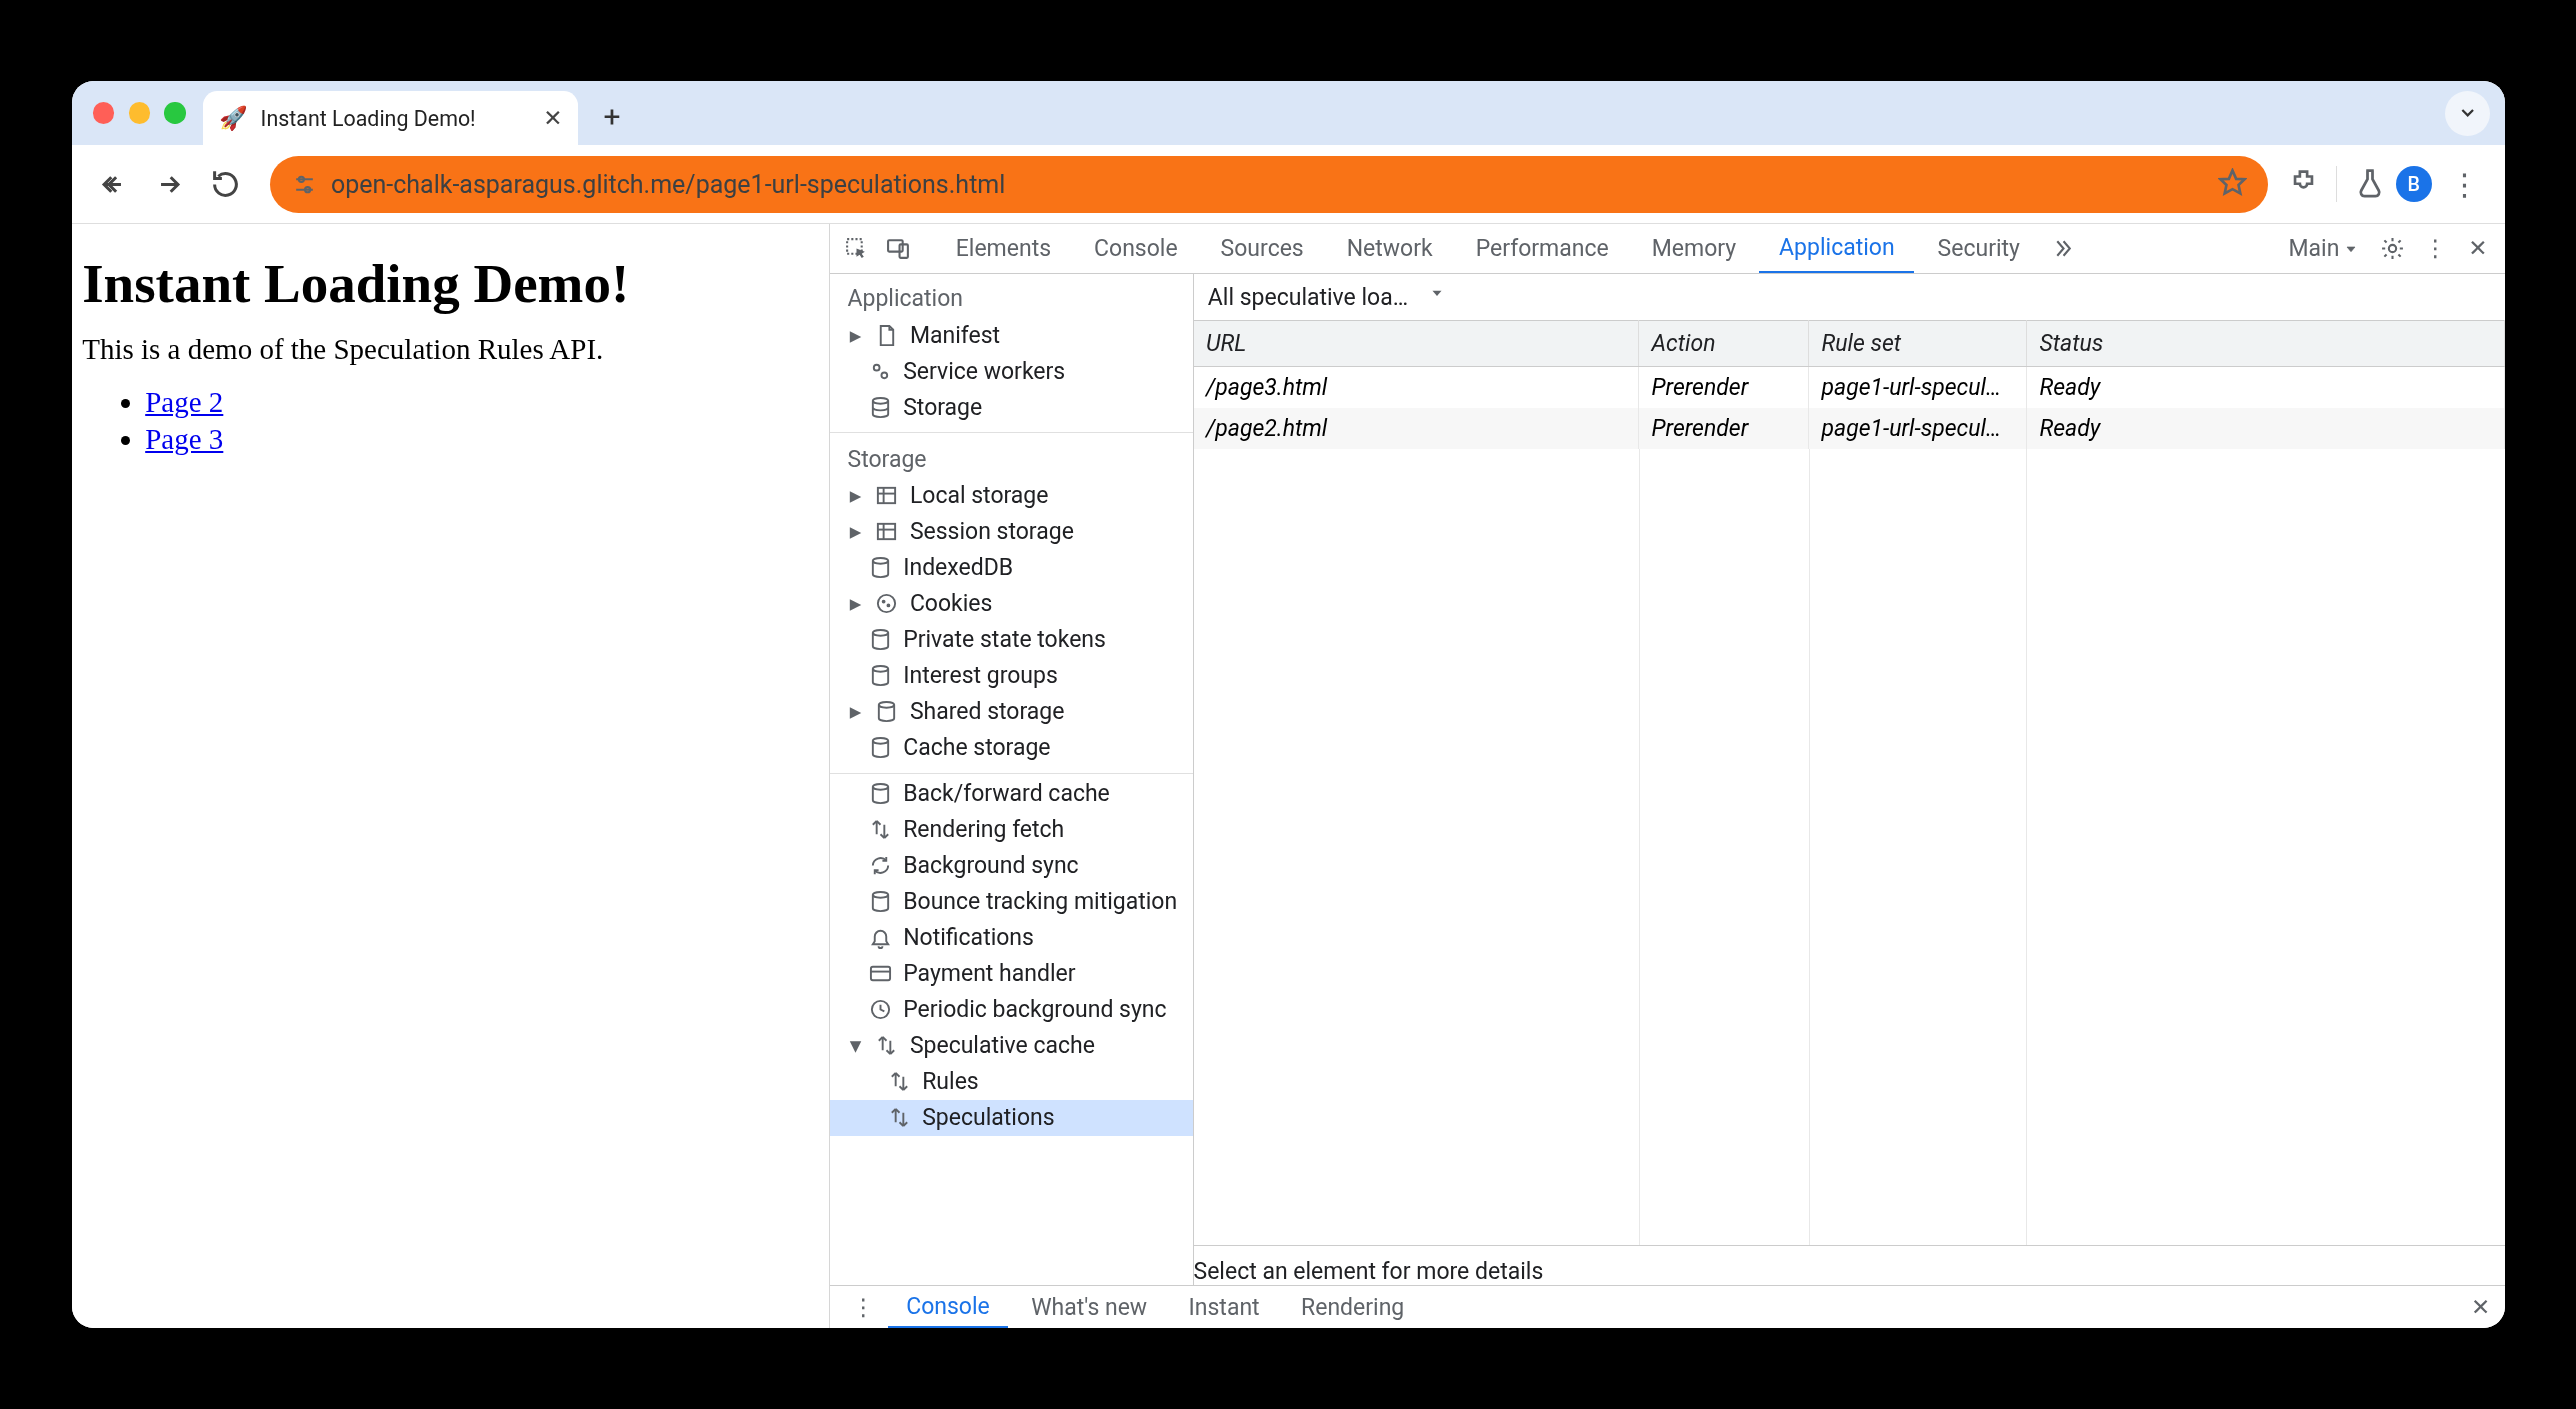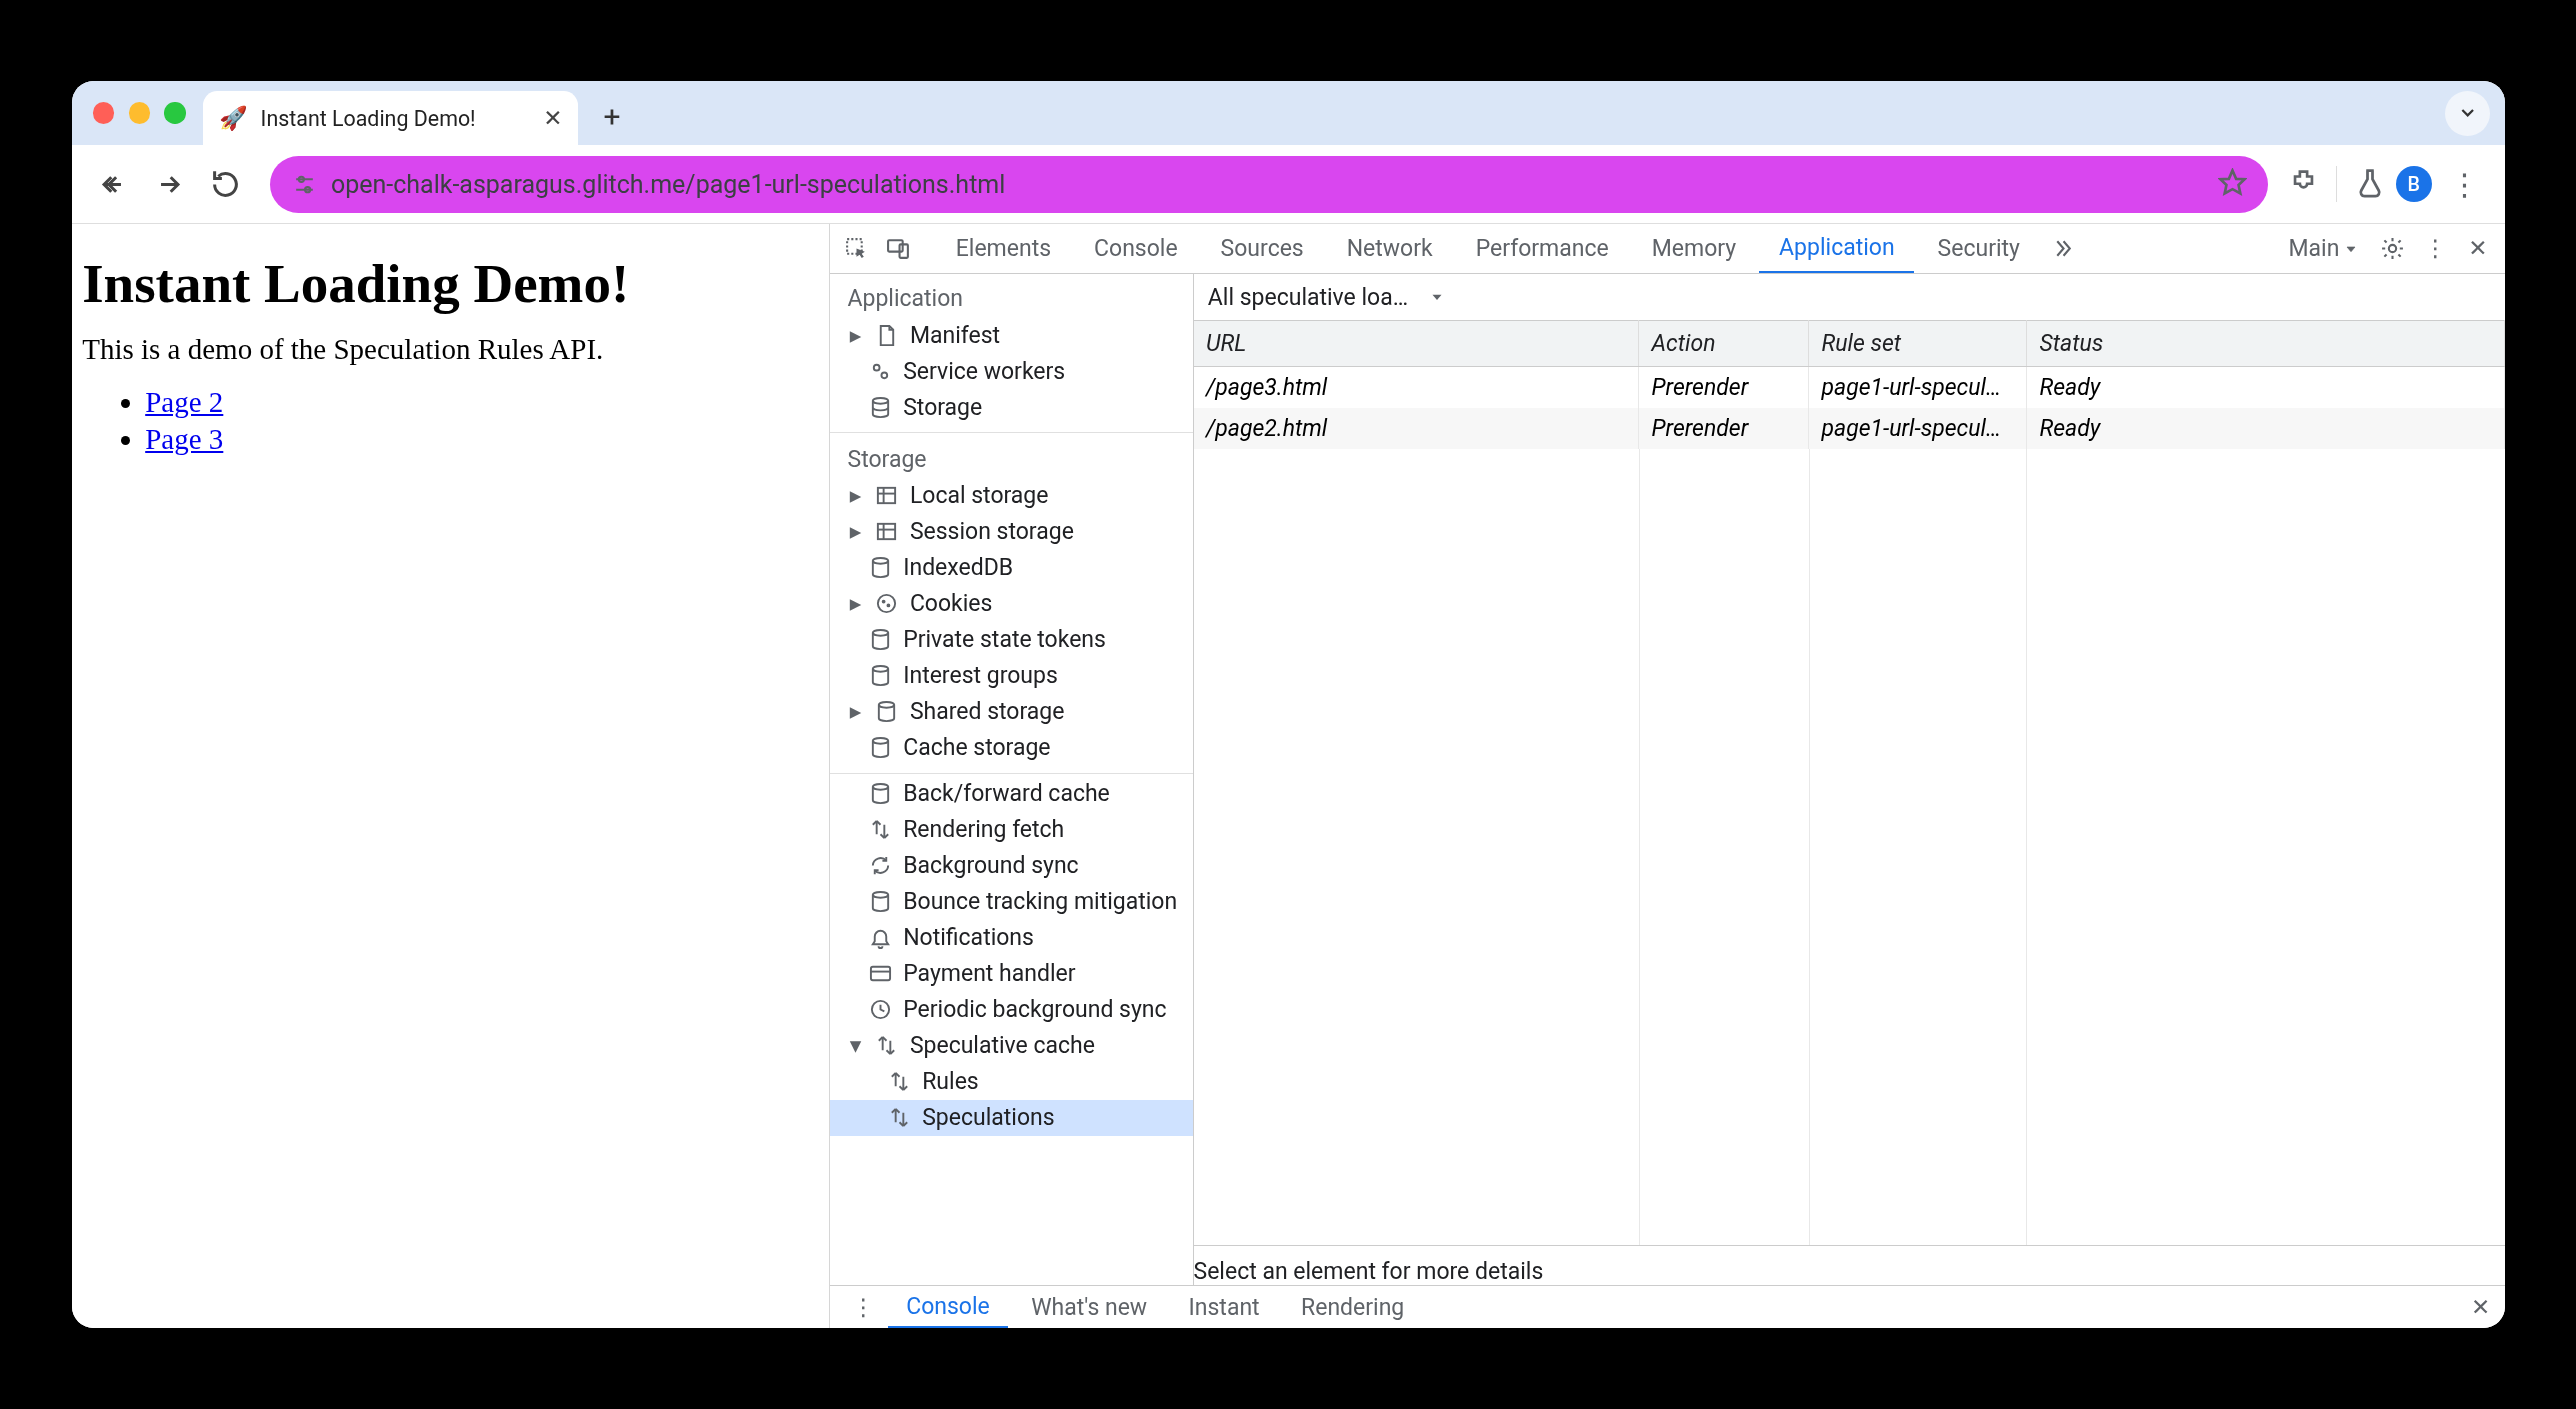--- a/index.html
+++ b/index.html
@@ -41,21 +41,21 @@
   margin-left: auto; width: 45px; height: 45px; border-radius: 50%; background: #f1f5fb;
   display:flex;align-items:center;justify-content:center; color:#333; cursor:pointer;
 }
 
 .toolbar {
   height: 79px; background: #fff; display:flex; align-items:center; padding: 0 18px; gap: 10.7px; border-bottom: 0.9px solid #dedede;
 }
 .tb-btn { width: 46px; height: 46px; display:flex;align-items:center;justify-content:center; color:#444; border-radius:50%; cursor:pointer; }
 .tb-svg { width: 29px; height: 29px; stroke: #444; stroke-width: 2.5; fill: none; }
 .omnibox {
-  flex: 1; height: 57px; background: #d946ef; border-radius: 29px;
+  flex: 1; height: 57px; background: #f97316; border-radius: 29px;
   display:flex; align-items:center; padding: 0 21.4px; gap: 14.3px; margin: 0 10.7px;
 }
 .site-settings-icon { width:25px; height:25px; }
 .url { font-size: 25px; color: #3c4043; }
 .omni-right { margin-left:auto; display:flex; align-items:center; gap:14.3px; }
 .star-icon svg { width:29px;height:29px;stroke:#5f6368;fill:none;stroke-width:2.2; }
 .ext-icon svg { width:29px;height:29px;stroke:#5f6368;fill:none;stroke-width:2.2; }
 .divider { width:0.9px; height:36px; background:#ddd; margin: 0 7.1px; }
 .labs-icon svg { width:30px;height:30px;stroke:#5f6368;fill:none;stroke-width:2.2; }
 .avatar { width:36px;height:36px;border-radius:50%;background:#1a73e8;color:#fff;display:flex;align-items:center;justify-content:center;font-size:19.7px;font-weight:500; }
@@ -97,21 +97,21 @@
 .dt-item .item-icon { width:25px;height:25px;display:flex;align-items:center;justify-content:center; }
 .dt-item .item-icon svg { width:23px;height:23px;stroke:#5f6368;fill:none;stroke-width:2; }
 .dt-item.selected { background:#cfe2ff; }
 .dt-item.indent1 { padding-left: 57px; }
 .dt-group-divider { height:0.9px; background:#e0e0e0; margin: 7.1px 0 1.8px 0; }
 
 .dt-panel { flex:1; display:flex; flex-direction:column; }
 .dt-panel-toolbar {
   height: 46px; display:flex; align-items:center; padding: 0 14.3px; gap:7.1px; font-size:23px; color:#202124;
 }
-.dt-panel-toolbar .select { display:flex;align-items:center;gap:20px; cursor:pointer; }
+.dt-panel-toolbar .select { display:flex;align-items:flex-start;gap:20px; cursor:pointer; }
 .dt-table { width:100%; border-collapse:collapse; font-size:23px; }
 .dt-table th {
   text-align:left; font-weight:400; color:#202124; background:#f1f3f4;
   border-top:0.9px solid #ccc; border-bottom:0.9px solid #ccc; padding: 9px 12.5px; border-right:0.9px solid #ddd;
 }
 .dt-table td { padding: 7.1px 12.5px; border-right:0.9px solid #e8e8e8; white-space:nowrap; overflow:hidden; text-overflow:ellipsis; }
 .dt-table tr.odd td { background: #f7f7f7; }
 .dt-table col.c-url{width:445px;} .dt-table col.c-action{width:170px;} .dt-table col.c-rule{width:218px;} .dt-table col.c-status{width:auto;}
 .dt-table-region { flex:0 0 auto;font-style:italic; }
 .dt-table-body-fill { flex:1; border-bottom:0.9px solid #ccc; position:relative; }

